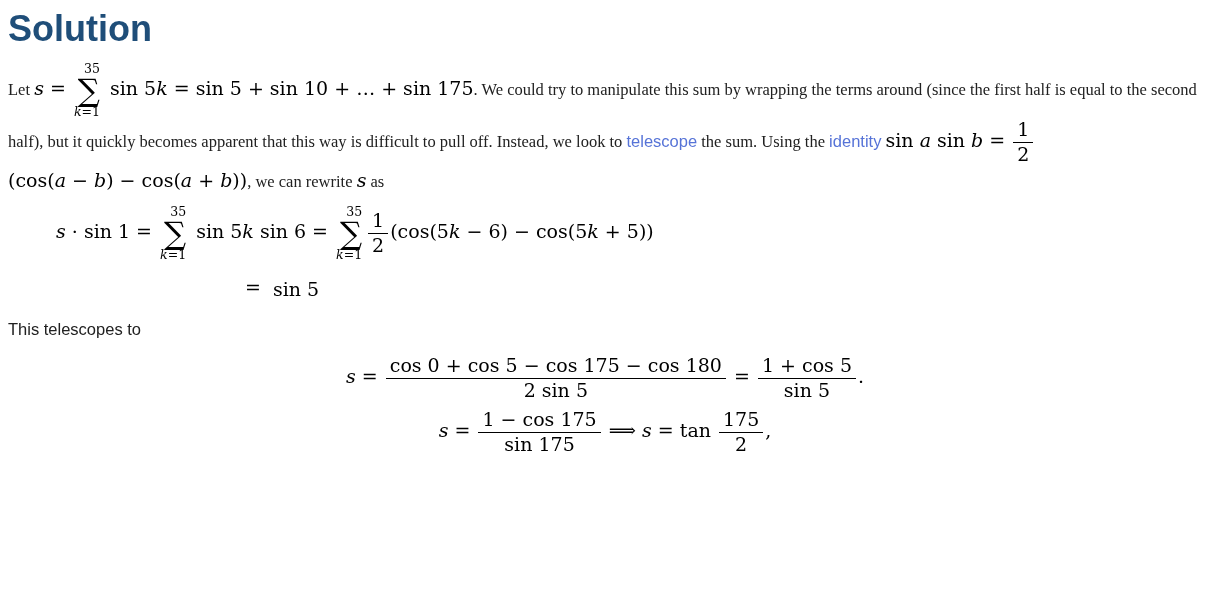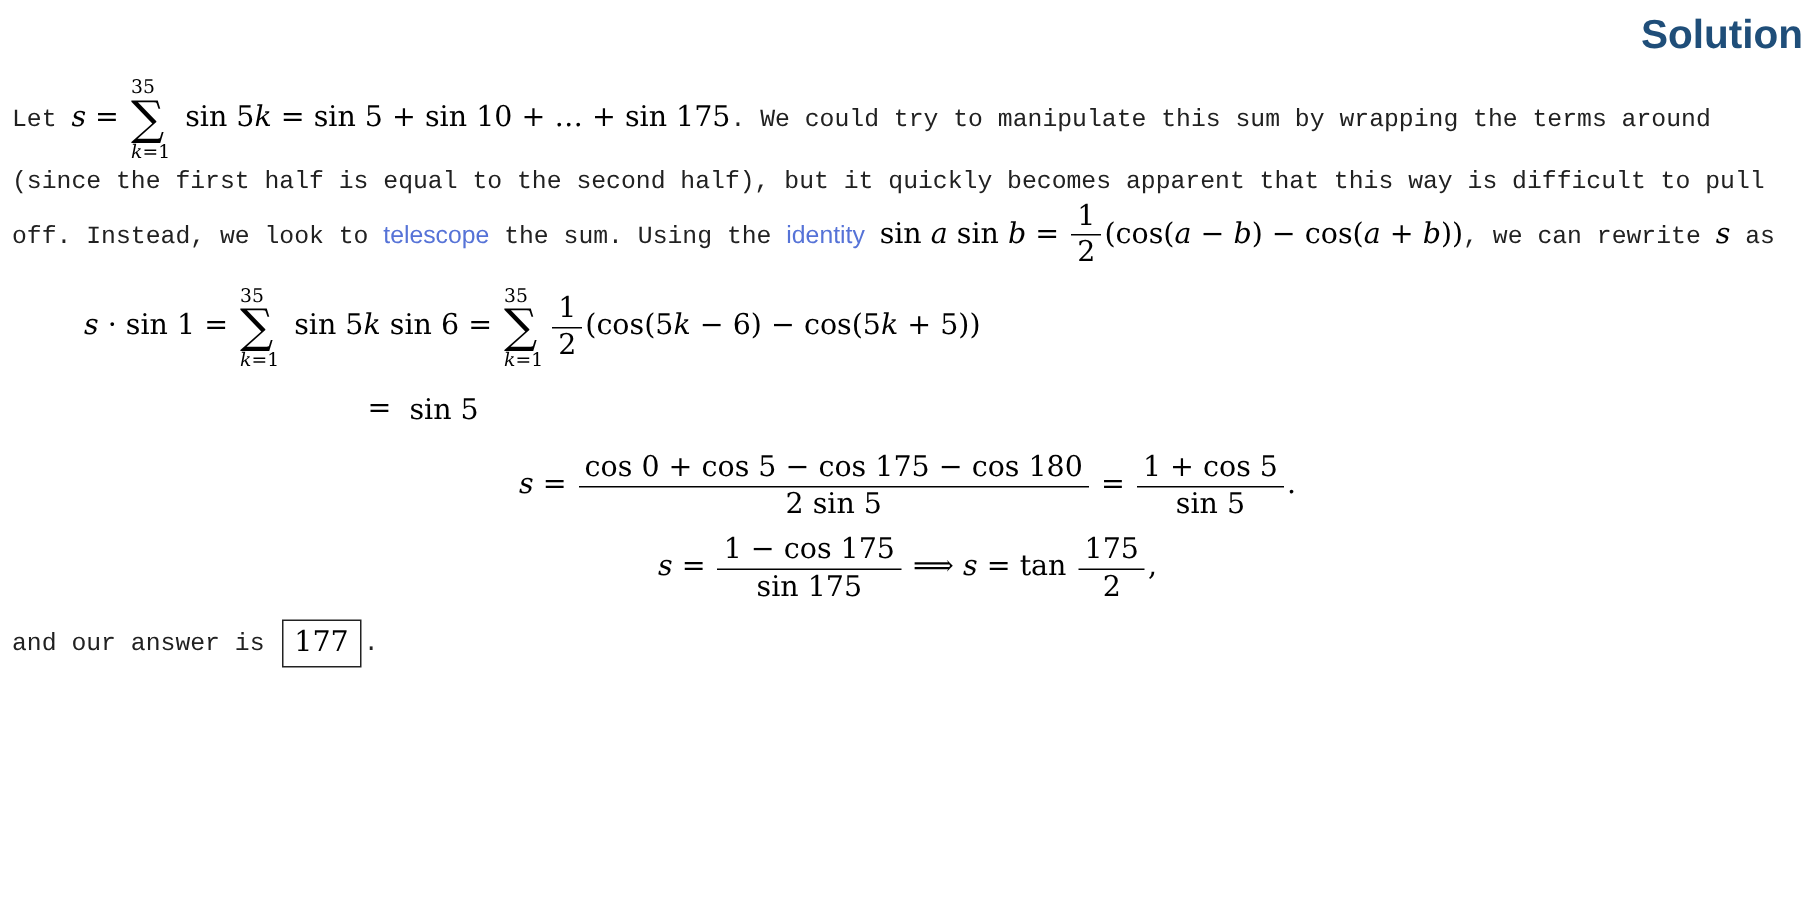--- a/index.html
+++ b/index.html
@@ -11,32 +11,31 @@
   html,body{margin:0;padding:0;background:#ffffff;}
   body{
     width:1212px;height:610px;overflow:hidden;
     font-family:"Liberation Sans",sans-serif;
     color:var(--text);
     padding:6px 10px 0 8px;
   }
   h1{
     font-family:"Liberation Sans",sans-serif;
     font-weight:bold;
-    font-size:27px;
+    font-size:36px;
     color:var(--heading);
     margin:2px 0 12px 0;
-    text-align:right;
   }
   p{margin:0;}
   .flow{
     font-size:16.5px;
     line-height:1.55;
   }
   .tx{
-    font-family:Liberation Mono, monospace;
+    font-family:Liberation Serif, serif;
     color:var(--text);
   }
   a.lk{
     color:var(--link);
     text-decoration:none;
     cursor:pointer;
   }
   
   .rm,.it{
     font-family:"DejaVu Serif",serif;
@@ -57,21 +56,21 @@
     border-bottom:1.4px solid #000;
     padding:0 4px 1px 4px;
   }
   .frac .den{
     display:block;
     padding:1px 4px 0 4px;
   }
   .sum{
     display:inline-flex;
     flex-direction:column;
-    align-items:flex-start;
+    align-items:flex-end;
     vertical-align:middle;
     margin:0 4px 0 2px;
     line-height:1;
   }
   .sumtop,.sumbot{
     font-family:"DejaVu Serif",serif;
     font-size:12.5px;
     color:#000;
     line-height:1.1;
   }
@@ -121,21 +120,21 @@
           <span class="sigma">∑</span>
           <span class="sumbot"><span class="it">k</span><span class="rm">=1</span></span>
         </span><span class="rm"> sin 5</span><span class="it">k</span><span class="rm"> sin 6 = </span><span class="sum">
           <span class="sumtop">35</span>
           <span class="sigma">∑</span>
           <span class="sumbot"><span class="it">k</span><span class="rm">=1</span></span>
         </span><span class="frac"><span class="num"><span class="rm">1</span></span><span class="den"><span class="rm">2</span></span></span><span class="rm">(cos(5</span><span class="it">k</span><span class="rm"> − 6) − cos(5</span><span class="it">k</span><span class="rm"> + 5))</span></div>
     <div class="eqline line-b"><span class="rm">= </span><span class="frac"><span class="den"><span class="rm">sin 5</span></span></span></div>
   </div>
 
+  <p class="flow para-telescopes">This telescopes to</p>
 
   <div class="display centered disp2"><span class="it">s</span><span class="rm"> = </span><span class="frac"><span class="num"><span class="rm">cos 0 + cos 5 − cos 175 − cos 180</span></span><span class="den"><span class="rm">2 sin 5</span></span></span><span class="rm"> = </span><span class="frac"><span class="num"><span class="rm">1 + cos 5</span></span><span class="den"><span class="rm">sin 5</span></span></span><span class="rm">.</span></div>
 
 
   <div class="display centered disp3"><span class="it">s</span><span class="rm"> = </span><span class="frac"><span class="num"><span class="rm">1 − cos 175</span></span><span class="den"><span class="rm">sin 175</span></span></span><span class="rm"> ⟹ </span><span class="it">s</span><span class="rm"> = tan </span><span class="frac"><span class="num"><span class="rm">175</span></span><span class="den"><span class="rm">2</span></span></span><span class="rm">,</span></div>
 
-  <p class="flow para-answer"><span class="tx">and our answer is </span><span class="boxed"><span class="rm">177</span></span><span class="tx">.</span></p>
 
 </div>
 
 </body></html>

